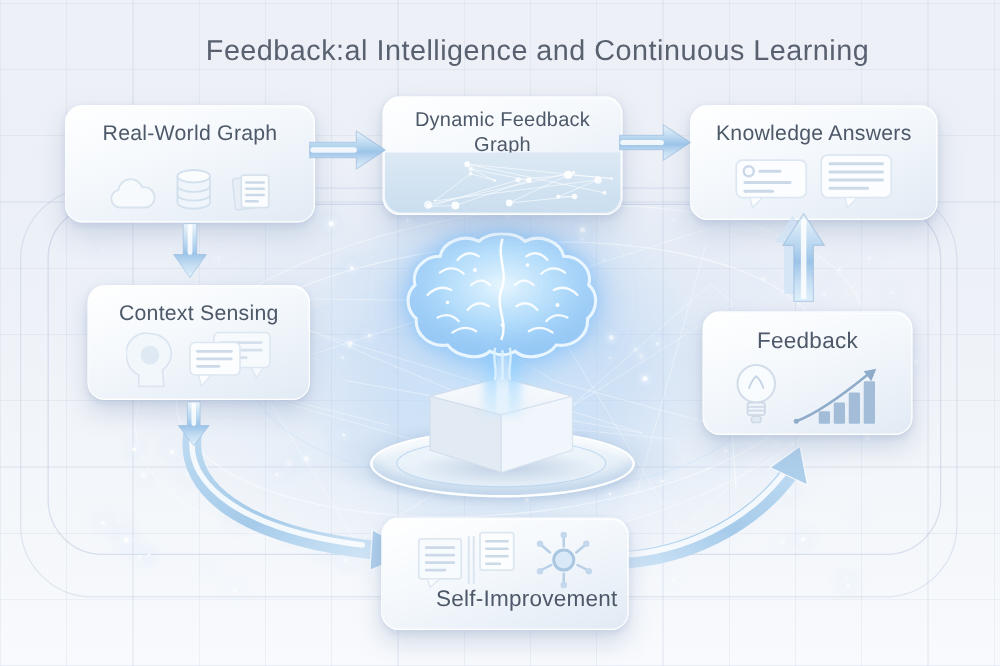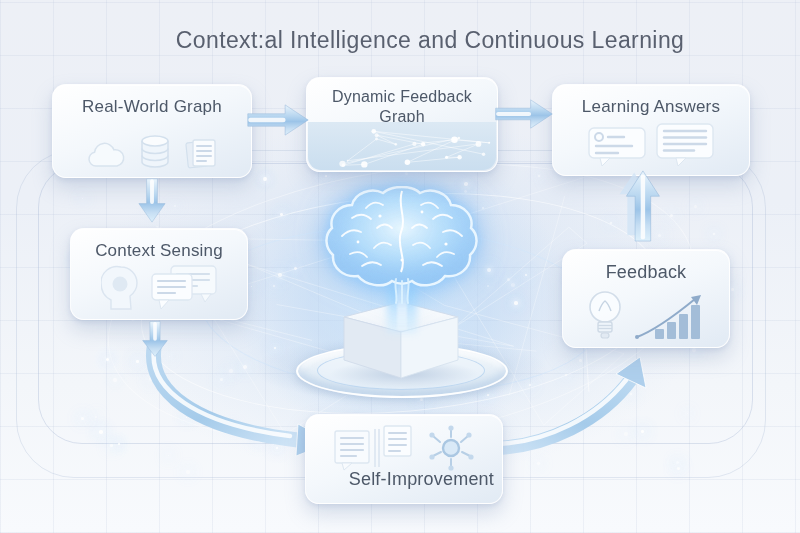--- a/index.html
+++ b/index.html
@@ -336,21 +336,21 @@
           <circle cx="99.37734603881836" cy="40.33577919006348" r="2.711341667175293" fill="#ffffff" opacity="0.95"></circle>
           <line x1="99.37734603881836" y1="40.33577919006348" x2="150.8693504333496" y2="16.01128578186035" stroke="rgba(255,255,255,0.6)" stroke-width="0.8"></line>
           <circle cx="150.8693504333496" cy="16.01128578186035" r="1.3400922775268556" fill="#ffffff" opacity="0.78"></circle>
           <line x1="150.8693504333496" y1="16.01128578186035" x2="34.448102951049805" y2="41.77590012550354" stroke="rgba(255,255,255,0.6)" stroke-width="0.8"></line>
           <circle cx="34.448102951049805" cy="41.77590012550354" r="3.125447845458984" fill="#ffffff" opacity="0.75"></circle>
         </svg>
     </div>
   </div>
 
   <div class="node" style="left:552px;top:84px;width:196px;height:90px;">
-    <div class="node-label lbl-top">Learning Answers</div>
+    <div class="node-label lbl-top">Knowledge Answers</div>
     <div class="icon-row" style="gap:10px;">
       <svg width="58" height="40" viewBox="0 0 58 40">
         <rect x="1" y="1" width="56" height="30" rx="5" fill="#fbfdff" stroke="#dde7f1" stroke-width="1.4"></rect>
         <polygon points="12,31 22,31 14,39" fill="#fbfdff" stroke="#dde7f1" stroke-width="1"></polygon>
         <circle cx="11" cy="10" r="4" fill="none" stroke="#ccd9e8" stroke-width="2"></circle>
         <g stroke="#ccd9e8" stroke-width="2.4" stroke-linecap="round">
           <line x1="20" y1="10" x2="36" y2="10"></line>
             <line x1="8" y1="19" x2="44" y2="19"></line>
             <line x1="8" y1="26" x2="30" y2="26"></line>
         </g>
@@ -491,14 +491,14 @@
   <svg class="arrow" style="left:139px;top:320px;" width="32" height="38" viewBox="0 0 44 52">
     <path d="M15,2 L29,2 L29,28 L39,28 L22,50 L5,28 L15,28 Z" fill="url(#blockGrad)" stroke="rgba(140,176,214,.5)" stroke-width="1"></path>
     <path d="M22,5 V26" stroke="#ffffff" stroke-width="5" stroke-linecap="round" opacity=".85"></path>
   </svg>
   <svg class="arrow" style="left:618px;top:167px;" width="44" height="76" viewBox="0 0 44 78">
     <path d="M9,70 L9,28 L1,28 L16,6 L31,28 L23,28 L23,70 Z" fill="#cfe3f5" opacity=".75"></path>
     <path d="M17,76 L17,30 L8,30 L25,4 L42,30 L33,30 L33,76 Z" fill="url(#blockGrad)" stroke="rgba(140,176,214,.5)" stroke-width="1"></path>
     <path d="M25,10 V72" stroke="#ffffff" stroke-width="4.5" stroke-linecap="round" opacity=".85"></path>
   </svg>
 
-  <div class="title">Context:al Intelligence and Continuous Learning</div>
+  <div class="title">Feedback:al Intelligence and Continuous Learning</div>
 </div>
 
 </body></html>

